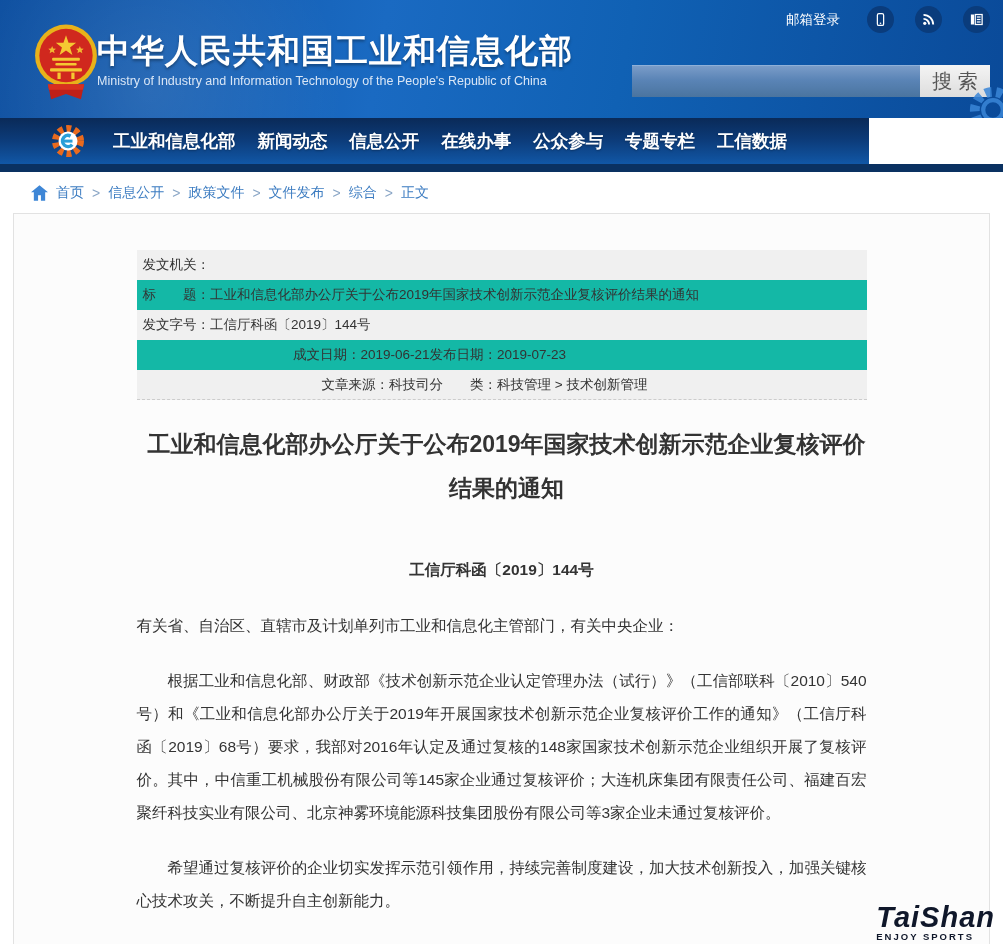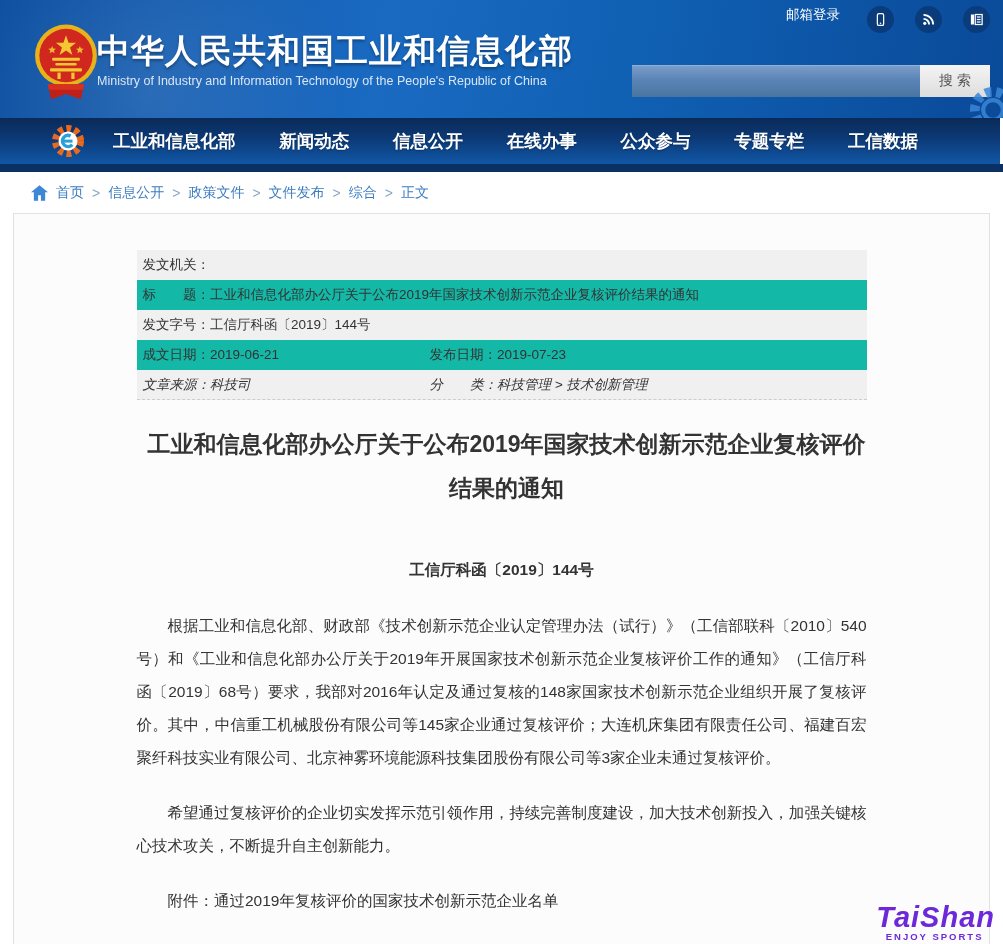--- a/index.html
+++ b/index.html
@@ -42,21 +42,21 @@
   }
   .site-subtitle {
     font-size: 12.5px;
     color: #d9e6f6;
     white-space: nowrap;
   }
 
   .topbar {
     position: absolute;
     right: 13px; top: 6px;
-    display: flex; 
+    display: flex; align-items: center;
     gap: 21px;
   }
   .mail-login {
     color: #ffffff; font-size: 13.5px;
     margin-right: 6px;
     cursor: pointer;
     white-space: nowrap;
   }
   .circle-icon {
     width: 27px; height: 27px;
@@ -81,36 +81,36 @@
     height: 32px;
     padding: 0 8px;
     font-size: 14px;
     color: #ffffff;
   }
   .search-button {
     width: 70px; height: 32px;
     border: none;
     background: linear-gradient(180deg, #f4f4f4 0%, #dddddd 100%);
     color: #555555;
-    font-size: 14px;
+    font-size: 20px;
     font-family: "Liberation Sans", sans-serif;
     cursor: pointer;
     white-space: nowrap;
   }
   .header-gear-deco {
     position: absolute;
     right: -18px; top: 82px;
     opacity: 0.85;
   }
 
   
   .main-nav {
     position: absolute;
     left: 0; top: 118px;
-    width: 1000px; height: 46px;
+    width: 869px; height: 46px;
     background: linear-gradient(180deg, #0a2a58 0%, #0c3a77 45%, #1157a6 100%);
   }
   .nav-logo { position: absolute; left: 48px; top: 3px; }
   .nav-items {
     position: absolute;
     left: 113px; right: 82px; top: 0;
     height: 46px;
     display: flex;
     justify-content: space-between;
     align-items: center;
@@ -161,24 +161,25 @@
   }
 
   
   .meta-table { width: 100%; font-size: 13.5px; color: #333333; }
   .meta-row {
     height: 30px; line-height: 30px;
     padding-left: 6px;
     display: flex;
     white-space: nowrap;
     overflow: hidden;
+    text-align: right;
   }
   .meta-row.odd  { background: #f0f0f0; }
   .meta-row.even { background: #14b8a6; }
-  .meta-row.last { border-bottom: 1px dashed #cccccc; font-style: italic; }
+  .meta-row.last { border-bottom: 1px dashed #cccccc; }
   .meta-cell-left { width: 287px; flex: none; }
   .meta-label { color: #333333; }
 
   
   .doc-title {
     margin: 22px auto 0 auto;
     width: 740px;
     text-align: center;
     font-size: 23px;
     font-weight: bold;
@@ -193,22 +194,22 @@
     color: #333333;
   }
   .doc-body { margin-top: 28px; font-size: 15.5px; line-height: 33px; color: #333333; }
   .doc-body p { margin-bottom: 22px; text-align: justify; }
   .doc-body p.indent { text-indent: 2em; }
 
   
   .watermark {
     position: absolute;
     right: 8px; bottom: 2px;
-    text-align: center;
-    color: #6d28d9;
+    text-align: left;
+    color: #0f172a;
     pointer-events: none;
   }
   .watermark-brand {
     font-size: 29px;
     font-weight: bold;
     font-style: italic;
     letter-spacing: 1px;
     line-height: 28px;
   }
   .watermark-tagline {
@@ -357,20 +358,21 @@
             <span class="meta-label">分　　类：</span><span class="meta-value">科技管理 &gt; 技术创新管理</span>
           </span>
         </div>
       </div>
 
       <h1 class="doc-title">工业和信息化部办公厅关于公布2019年国家技术创新示范企业复核评价结果的通知</h1>
 
       <div class="doc-number">工信厅科函〔2019〕144号</div>
 
       <div class="doc-body">
+        <p>有关省、自治区、直辖市及计划单列市工业和信息化主管部门，有关中央企业：</p>
         <p class="indent">根据工业和信息化部、财政部《技术创新示范企业认定管理办法（试行）》（工信部联科〔2010〕540号）和《工业和信息化部办公厅关于2019年开展国家技术创新示范企业复核评价工作的通知》（工信厅科函〔2019〕68号）要求，我部对2016年认定及通过复核的148家国家技术创新示范企业组织开展了复核评价。其中，中信重工机械股份有限公司等145家企业通过复核评价；大连机床集团有限责任公司、福建百宏聚纤科技实业有限公司、北京神雾环境能源科技集团股份有限公司等3家企业未通过复核评价。</p>
         <p class="indent">希望通过复核评价的企业切实发挥示范引领作用，持续完善制度建设，加大技术创新投入，加强关键核心技术攻关，不断提升自主创新能力。</p>
         <p class="indent">附件：通过2019年复核评价的国家技术创新示范企业名单</p>
       </div>
 
     </div>
   </main>
 
   <div class="watermark">
     <div class="watermark-brand">TaiShan</div>

